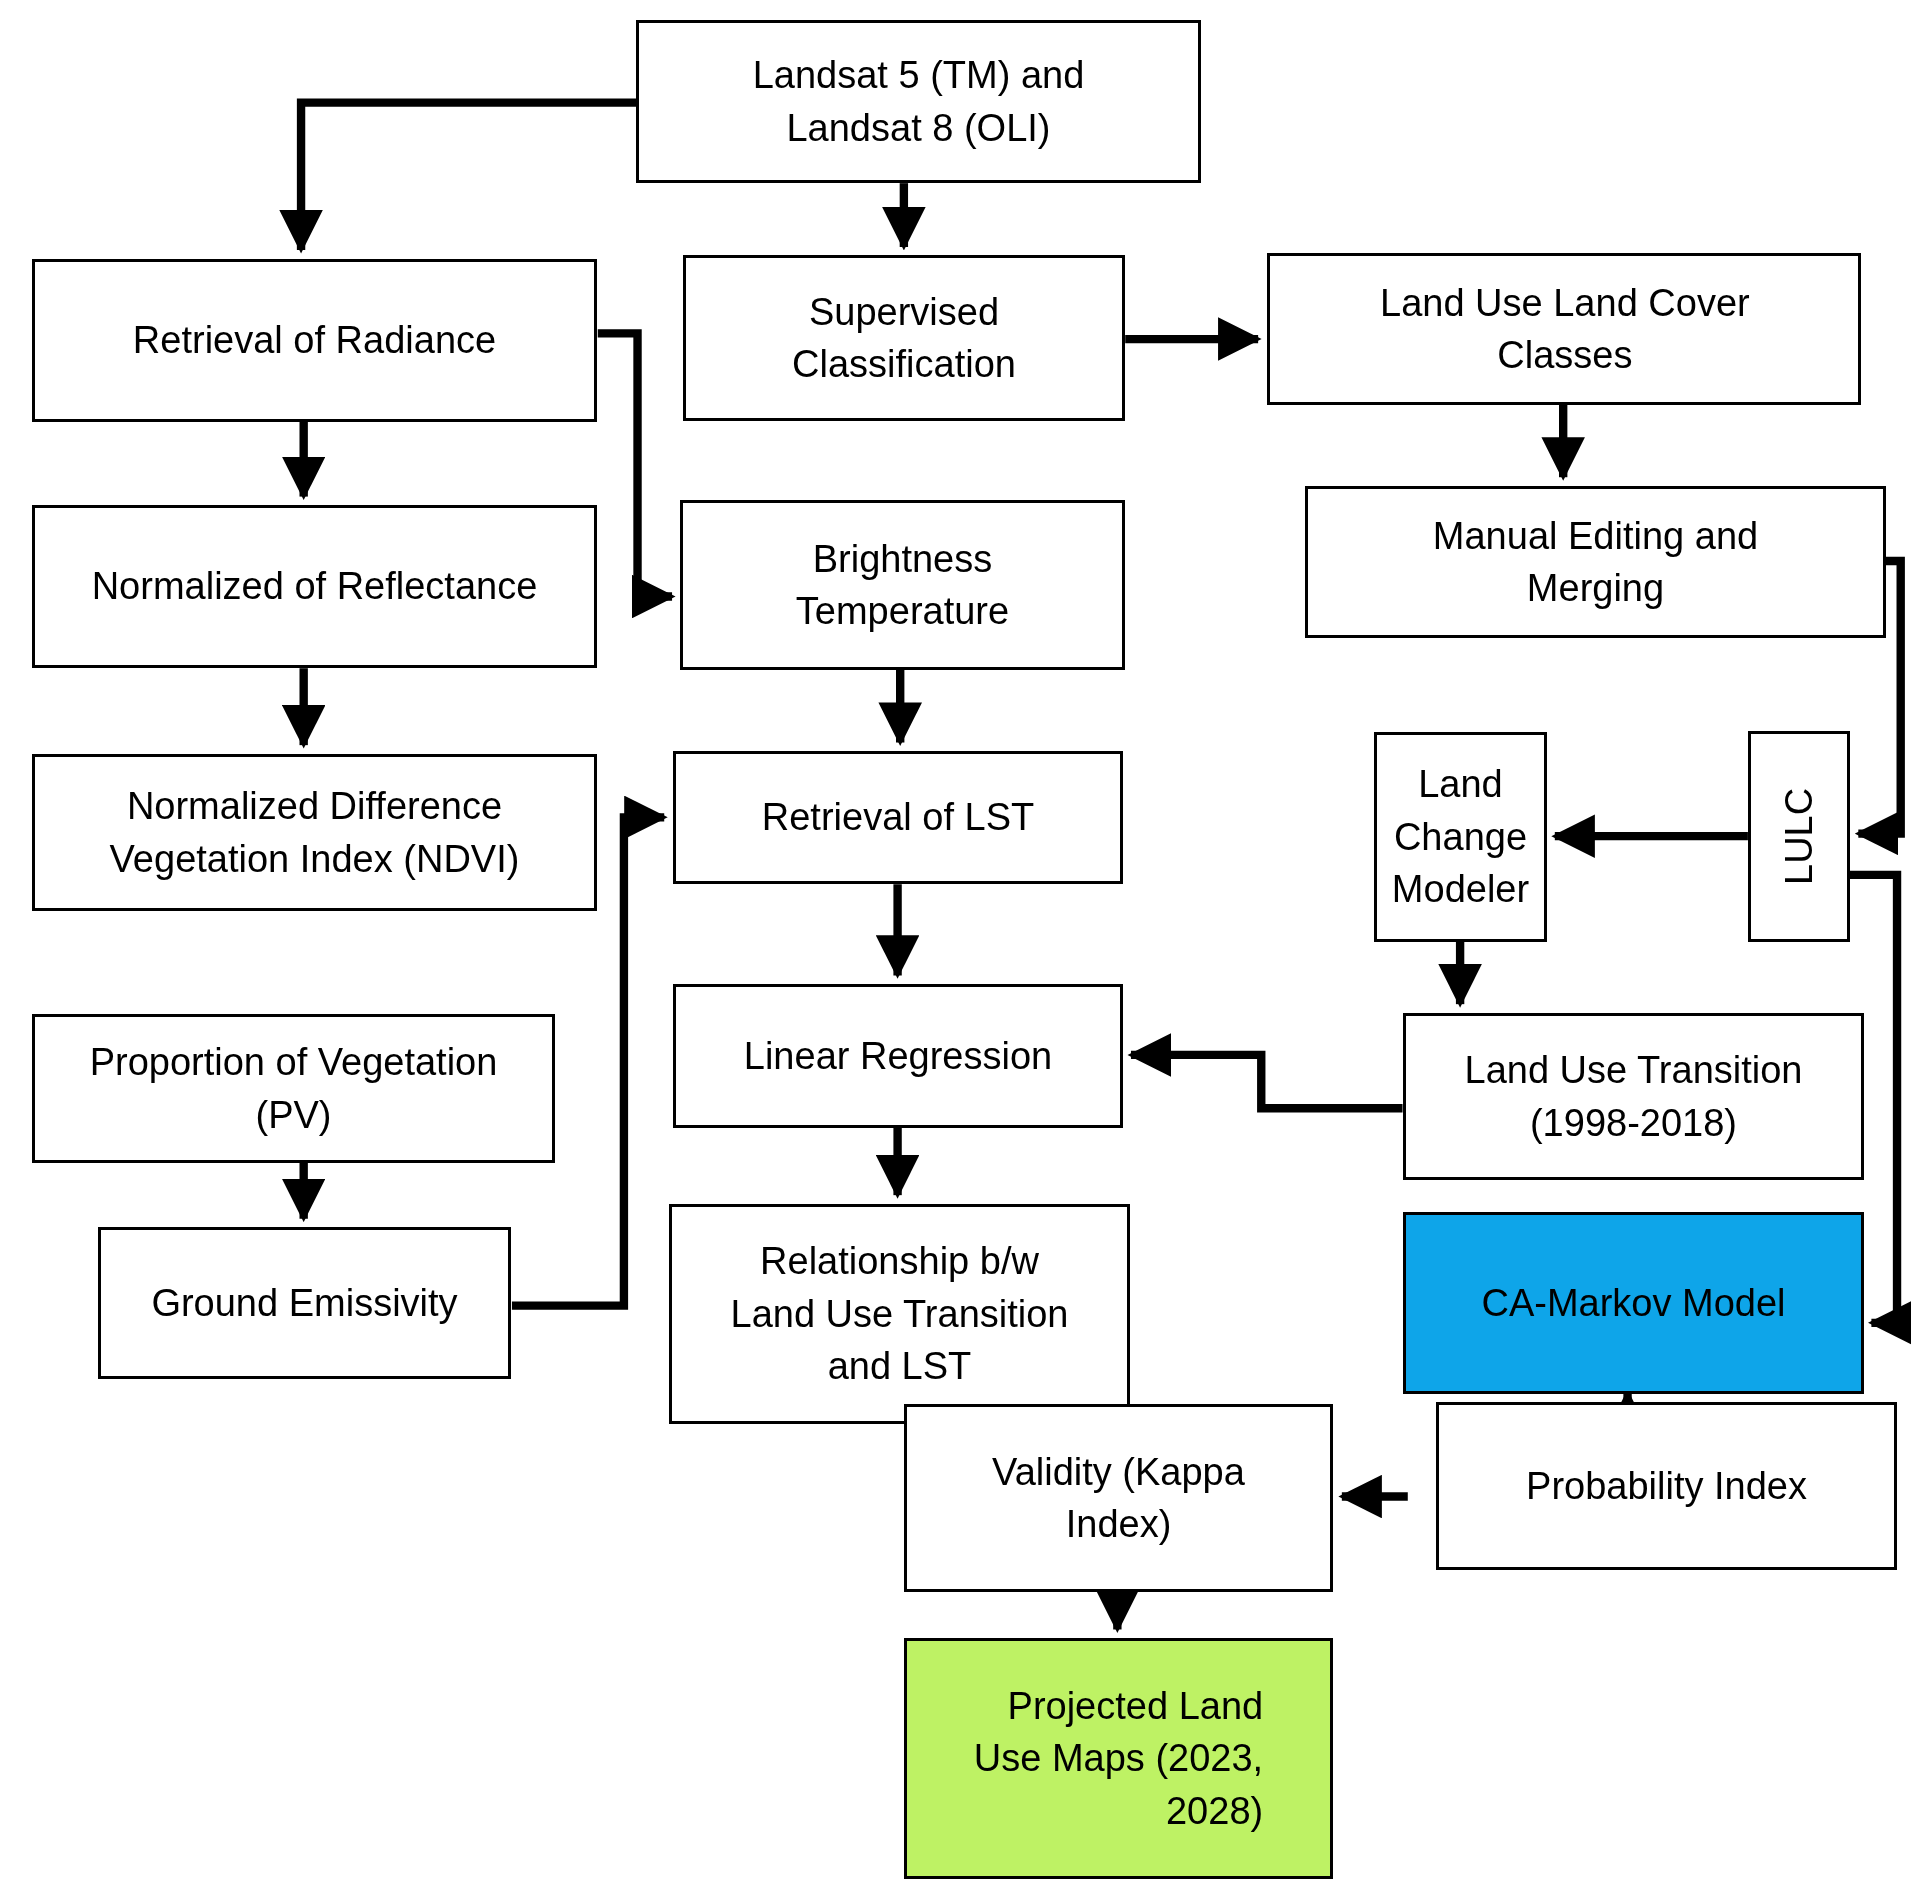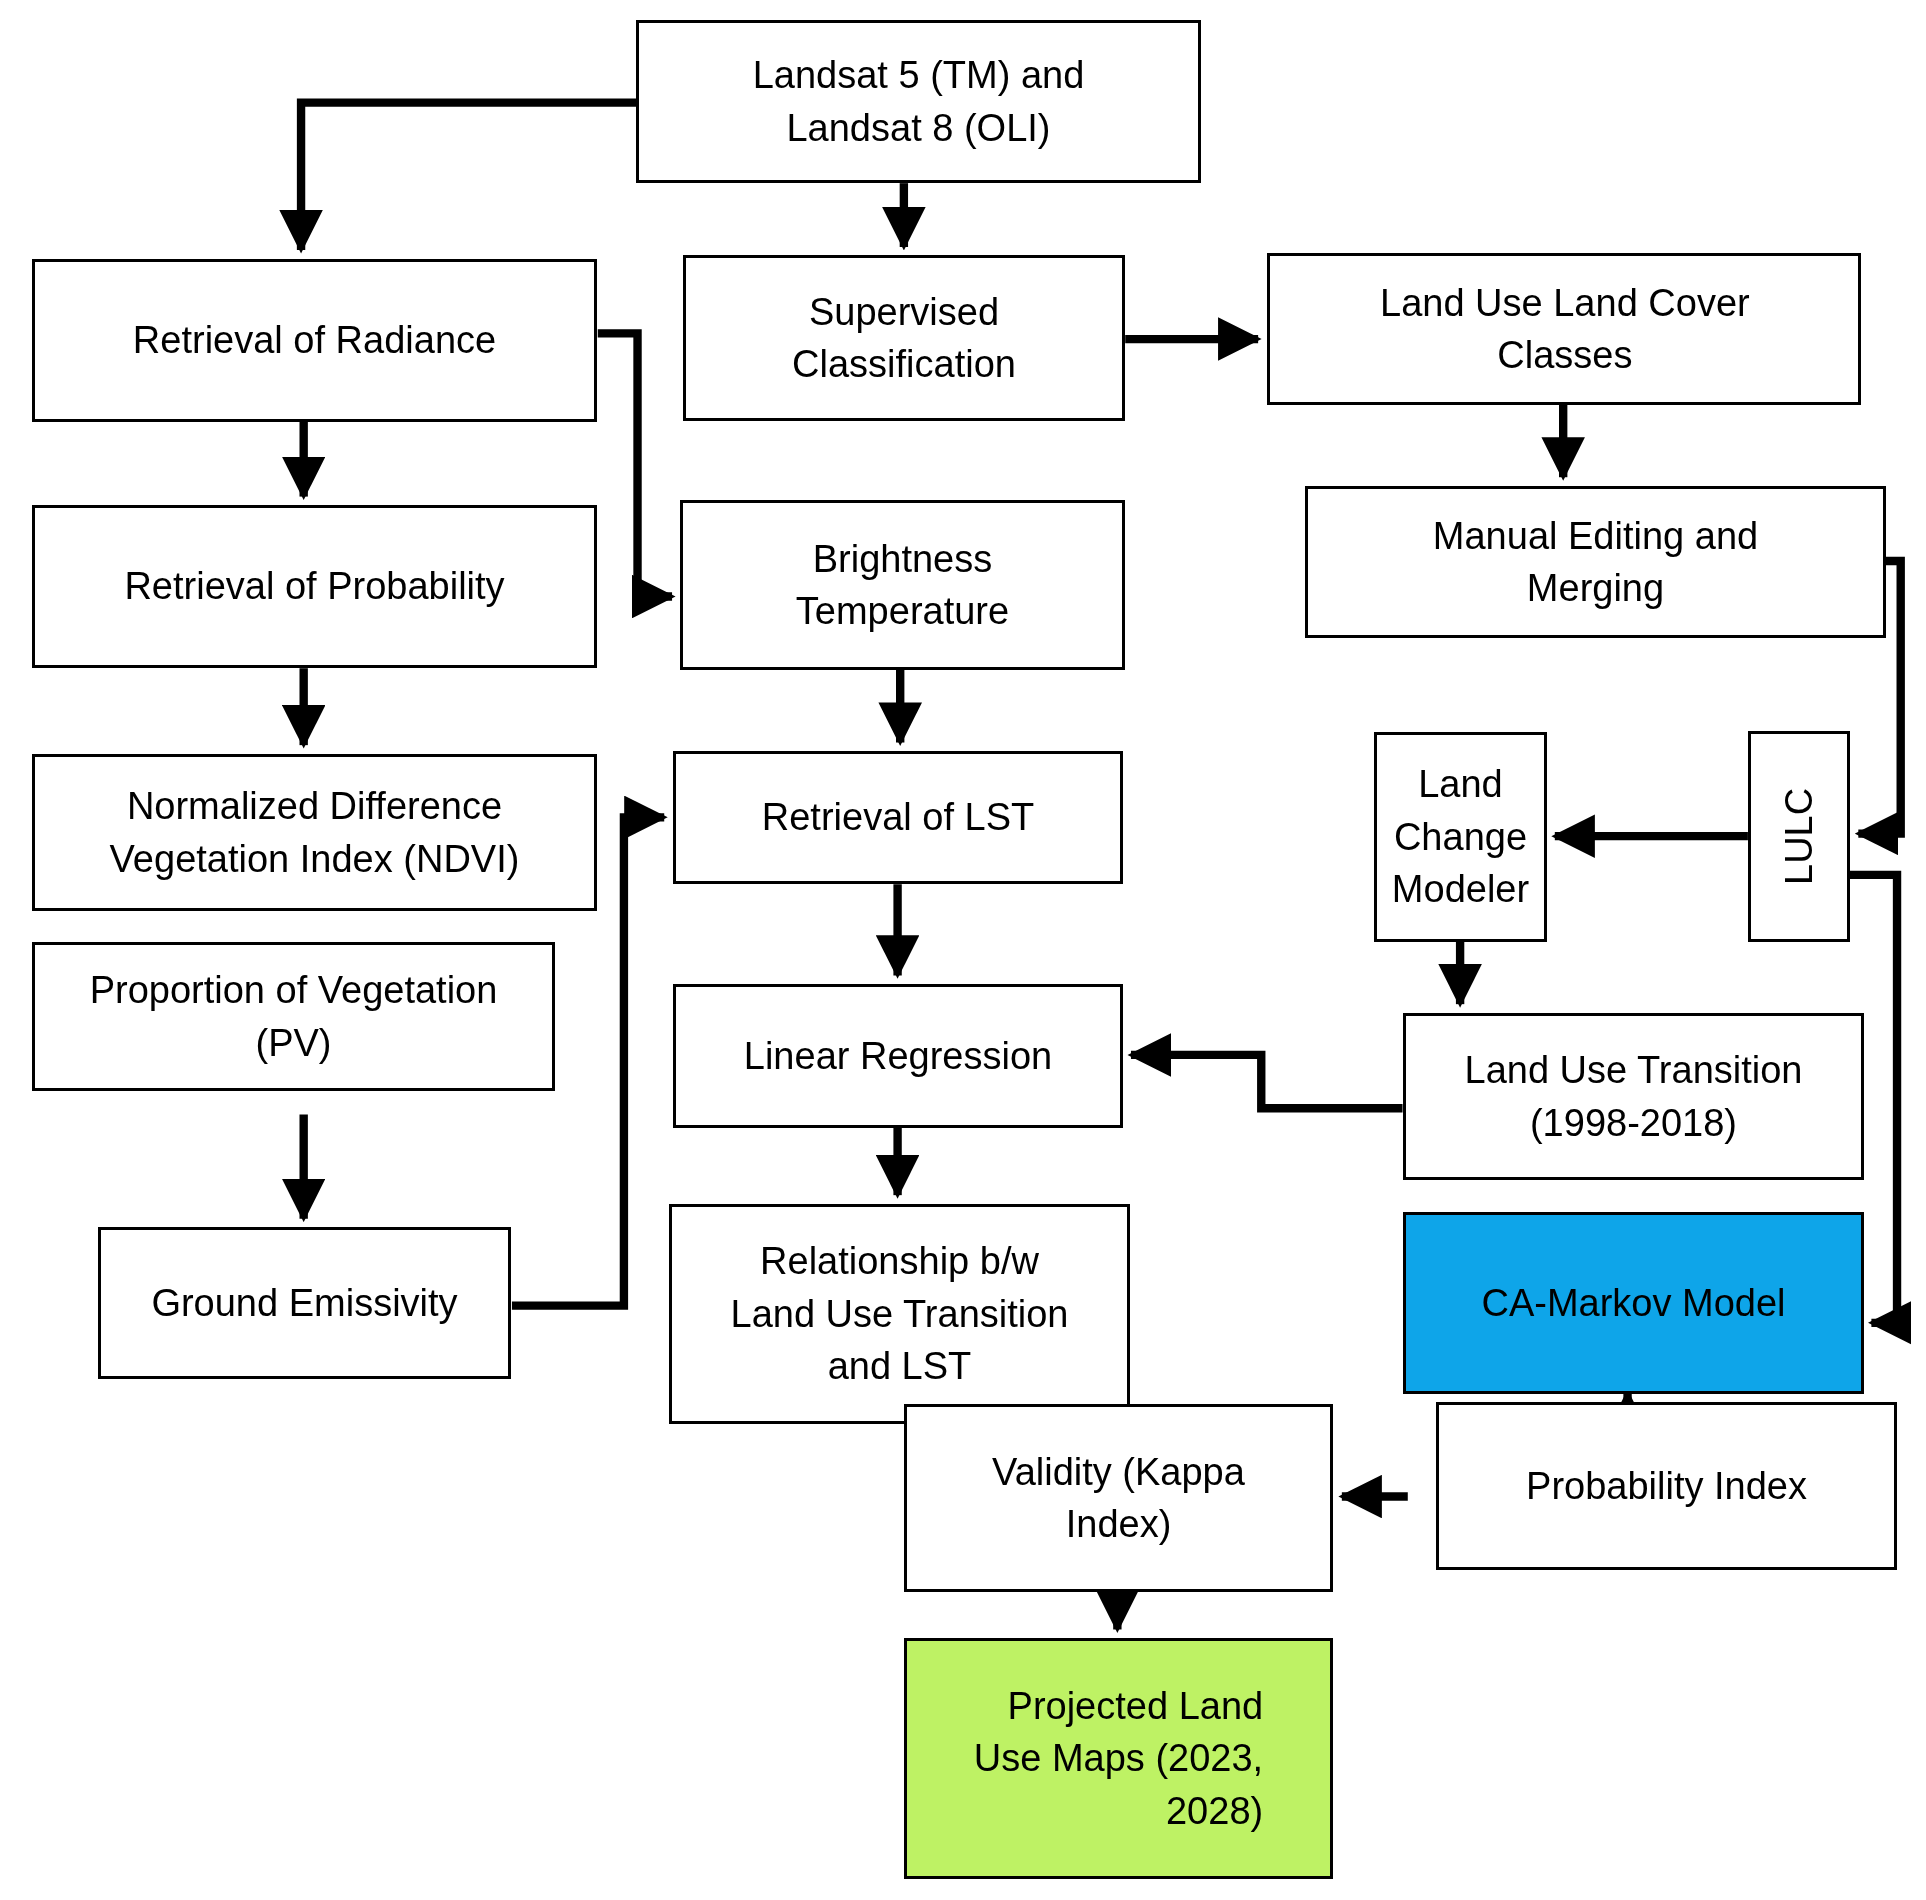--- a/index.html
+++ b/index.html
@@ -90,33 +90,33 @@
   </svg>
 
   <div id="nodes">
       <div class="node" style="left: 636px; top: 20px; width: 565px; height: 163px; border-color: rgb(0, 0, 0); background: rgb(255, 255, 255); color: rgb(0, 0, 0);"><span>Landsat 5 (TM) and
 Landsat 8 (OLI)</span></div>
       <div class="node" style="left: 32px; top: 259px; width: 565px; height: 163px; border-color: rgb(0, 0, 0); background: rgb(255, 255, 255); color: rgb(0, 0, 0);"><span>Retrieval of Radiance</span></div>
       <div class="node" style="left: 683px; top: 255px; width: 442px; height: 166px; border-color: rgb(0, 0, 0); background: rgb(255, 255, 255); color: rgb(0, 0, 0);"><span>Supervised
 Classification</span></div>
       <div class="node" style="left: 1267px; top: 253px; width: 594px; height: 152px; border-color: rgb(0, 0, 0); background: rgb(255, 255, 255); color: rgb(0, 0, 0); padding-left: 9px;"><span>Land Use Land Cover
 Classes</span></div>
-      <div class="node" style="left: 32px; top: 505px; width: 565px; height: 163px; border-color: rgb(0, 0, 0); background: rgb(255, 255, 255); color: rgb(0, 0, 0);"><span>Retrieval of Probability</span></div>
+      <div class="node" style="left: 32px; top: 505px; width: 565px; height: 163px; border-color: rgb(0, 0, 0); background: rgb(255, 255, 255); color: rgb(0, 0, 0);"><span>Normalized of Reflectance</span></div>
       <div class="node" style="left: 680px; top: 500px; width: 445px; height: 170px; border-color: rgb(0, 0, 0); background: rgb(255, 255, 255); color: rgb(0, 0, 0);"><span>Brightness
 Temperature</span></div>
       <div class="node" style="left: 1272px; top: 486px; width: 581px; height: 152px; border-color: rgb(0, 0, 0); background: rgb(255, 255, 255); color: rgb(0, 0, 0); margin-left: 33px;"><span>Manual Editing and
 Merging</span></div>
       <div class="node" style="left: 32px; top: 754px; width: 565px; height: 157px; border-color: rgb(0, 0, 0); background: rgb(255, 255, 255); color: rgb(0, 0, 0);"><span>Normalized Difference
 Vegetation Index (NDVI)</span></div>
       <div class="node" style="left: 673px; top: 751px; width: 450px; height: 133px; border-color: rgb(0, 0, 0); background: rgb(255, 255, 255); color: rgb(0, 0, 0);"><span>Retrieval of LST</span></div>
       <div class="node" style="left: 1374px; top: 732px; width: 173px; height: 210px; border-color: rgb(0, 0, 0); background: rgb(255, 255, 255); color: rgb(0, 0, 0);"><span>Land
 Change
 Modeler</span></div>
       <div class="node vert" style="left: 1748px; top: 731px; width: 102px; height: 211px; border-color: rgb(0, 0, 0); background: rgb(255, 255, 255); color: rgb(0, 0, 0);"><span>LULC</span></div>
-      <div class="node" style="left: 32px; top: 942px; width: 523px; height: 149px; border-color: rgb(0, 0, 0); background: rgb(255, 255, 255); color: rgb(0, 0, 0);"><span>Proportion of Vegetation
+      <div class="node" style="left: 32px; top: 1014px; width: 523px; height: 149px; border-color: rgb(0, 0, 0); background: rgb(255, 255, 255); color: rgb(0, 0, 0);"><span>Proportion of Vegetation
 (PV)</span></div>
       <div class="node" style="left: 673px; top: 984px; width: 450px; height: 144px; border-color: rgb(0, 0, 0); background: rgb(255, 255, 255); color: rgb(0, 0, 0);"><span>Linear Regression</span></div>
       <div class="node" style="left: 1403px; top: 1013px; width: 461px; height: 167px; border-color: rgb(0, 0, 0); background: rgb(255, 255, 255); color: rgb(0, 0, 0);"><span>Land Use Transition
 (1998-2018)</span></div>
       <div class="node" style="left: 98px; top: 1227px; width: 413px; height: 152px; border-color: rgb(0, 0, 0); background: rgb(255, 255, 255); color: rgb(0, 0, 0); align-items: center;"><span>Ground Emissivity</span></div>
       <div class="node" style="left: 669px; top: 1204px; width: 461px; height: 220px; border-color: rgb(0, 0, 0); background: rgb(255, 255, 255); color: rgb(0, 0, 0);"><span>Relationship b/w
 Land Use Transition
 and LST</span></div>
       <div class="node" style="left: 1403px; top: 1212px; width: 461px; height: 182px; border-color: rgb(0, 0, 0); background: #0ea5e9; color: rgb(0, 0, 0);"><span>CA-Markov Model</span></div>
       <div class="node" style="left: 904px; top: 1404px; width: 429px; height: 188px; border-color: rgb(0, 0, 0); background: rgb(255, 255, 255); color: rgb(0, 0, 0);"><span>Validity (Kappa

